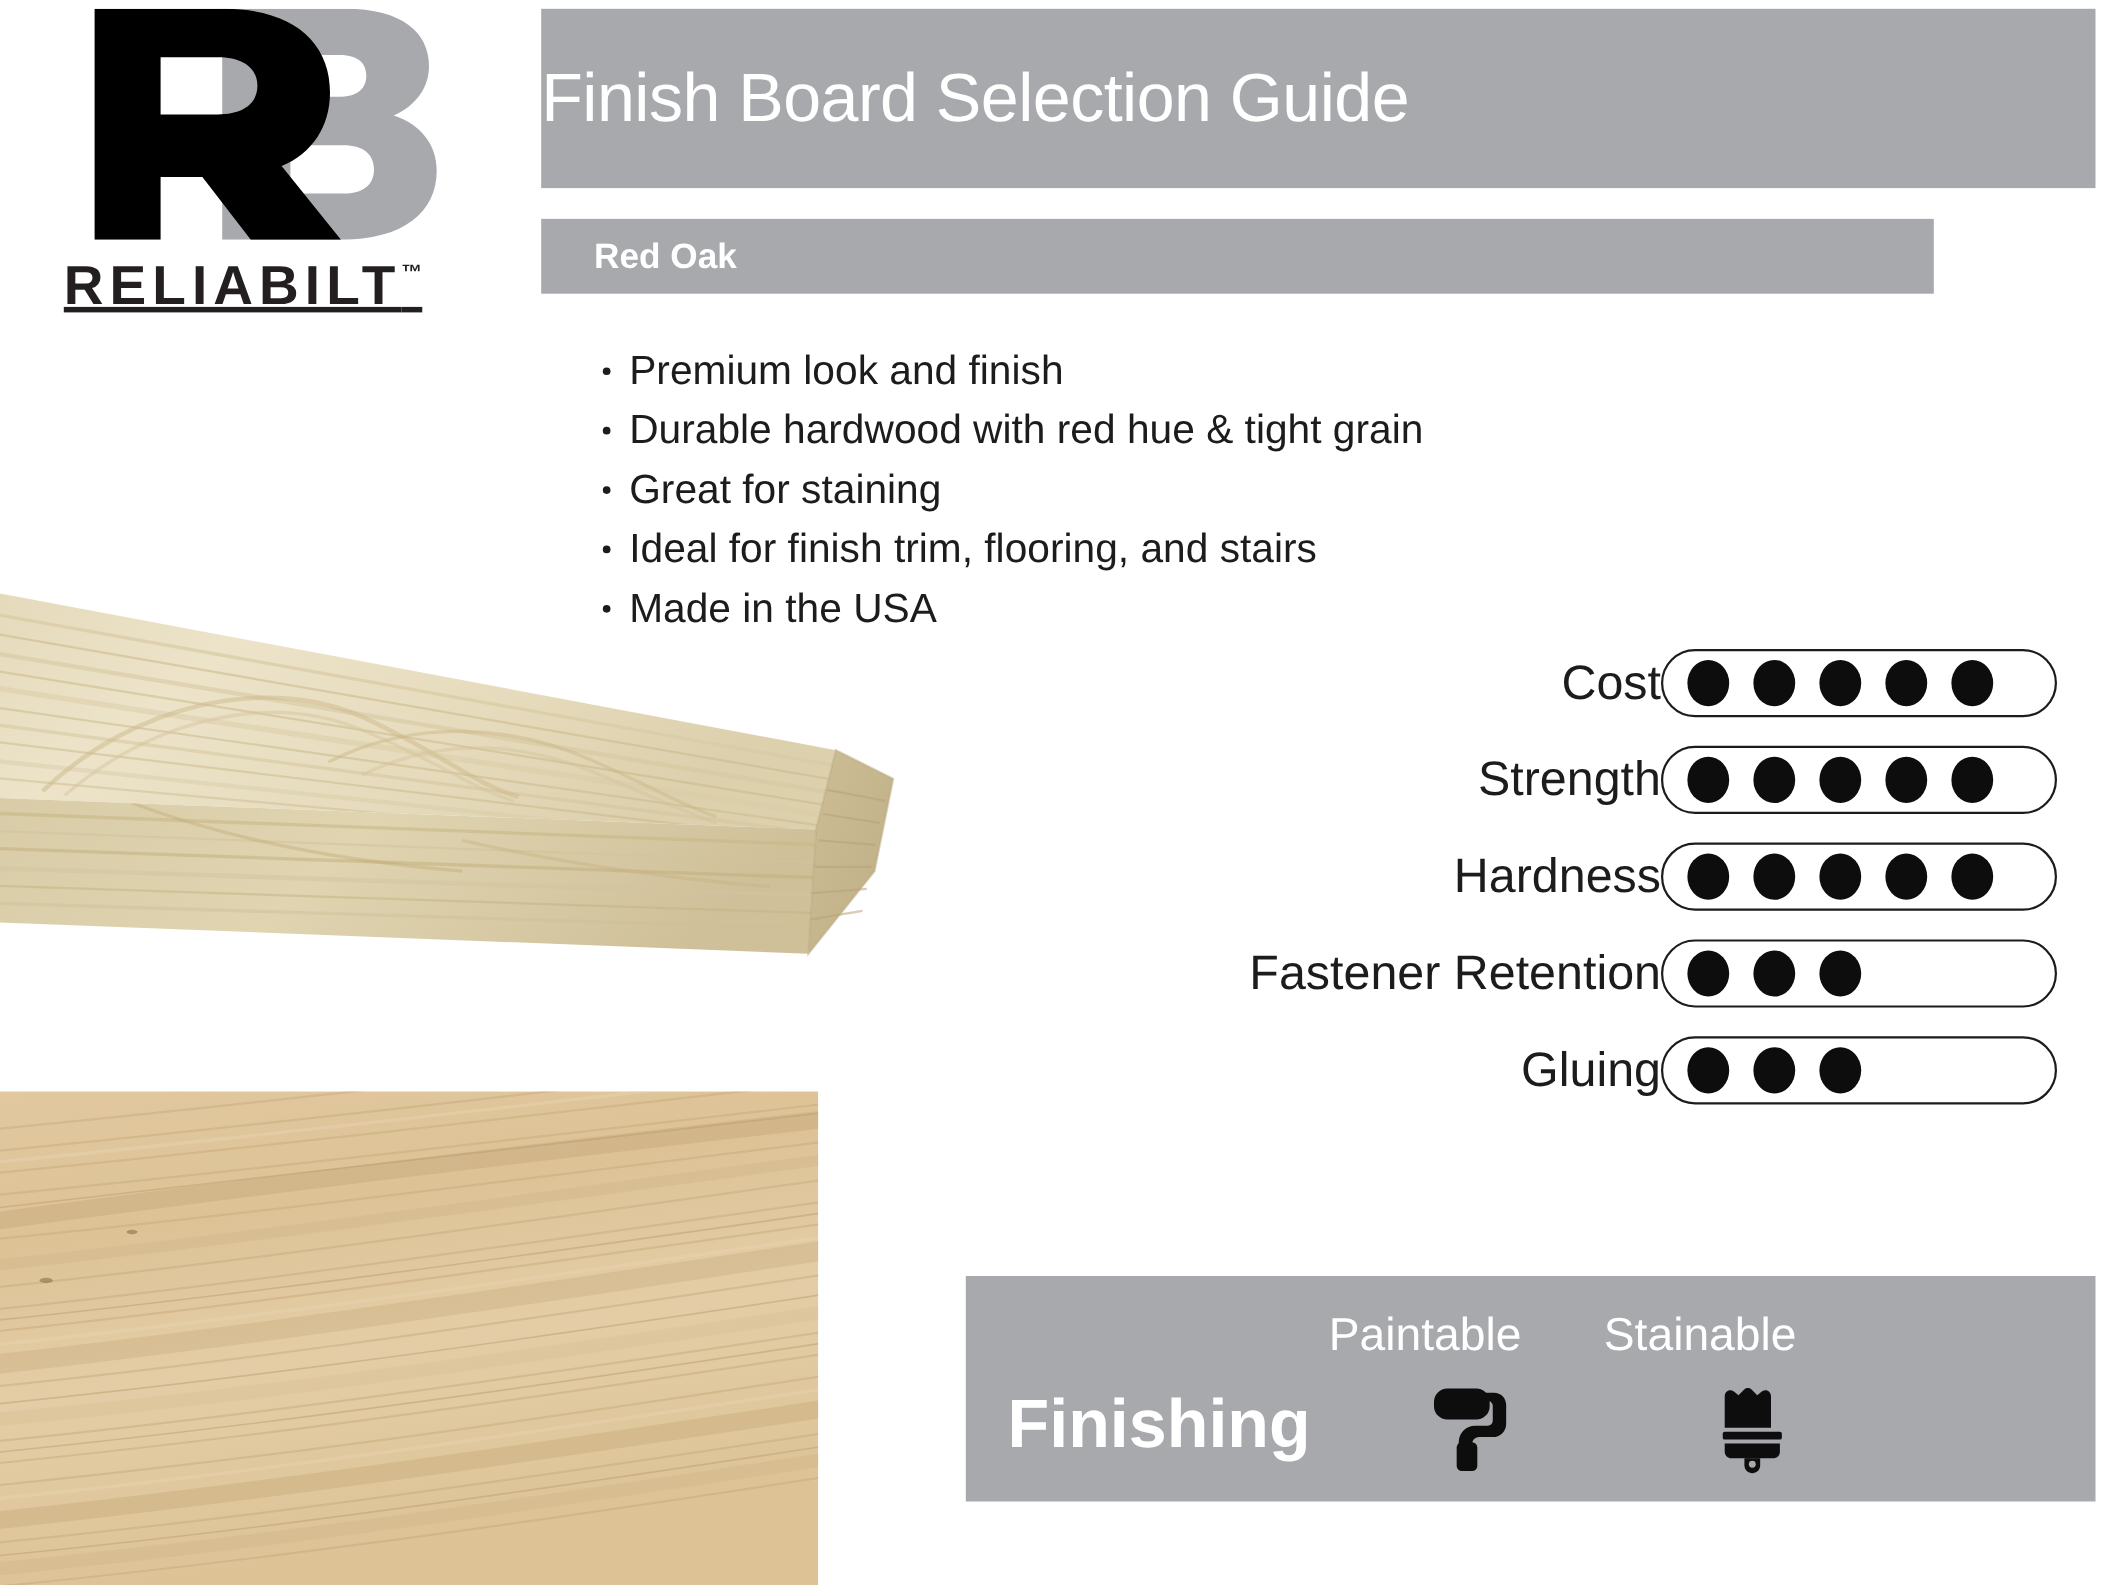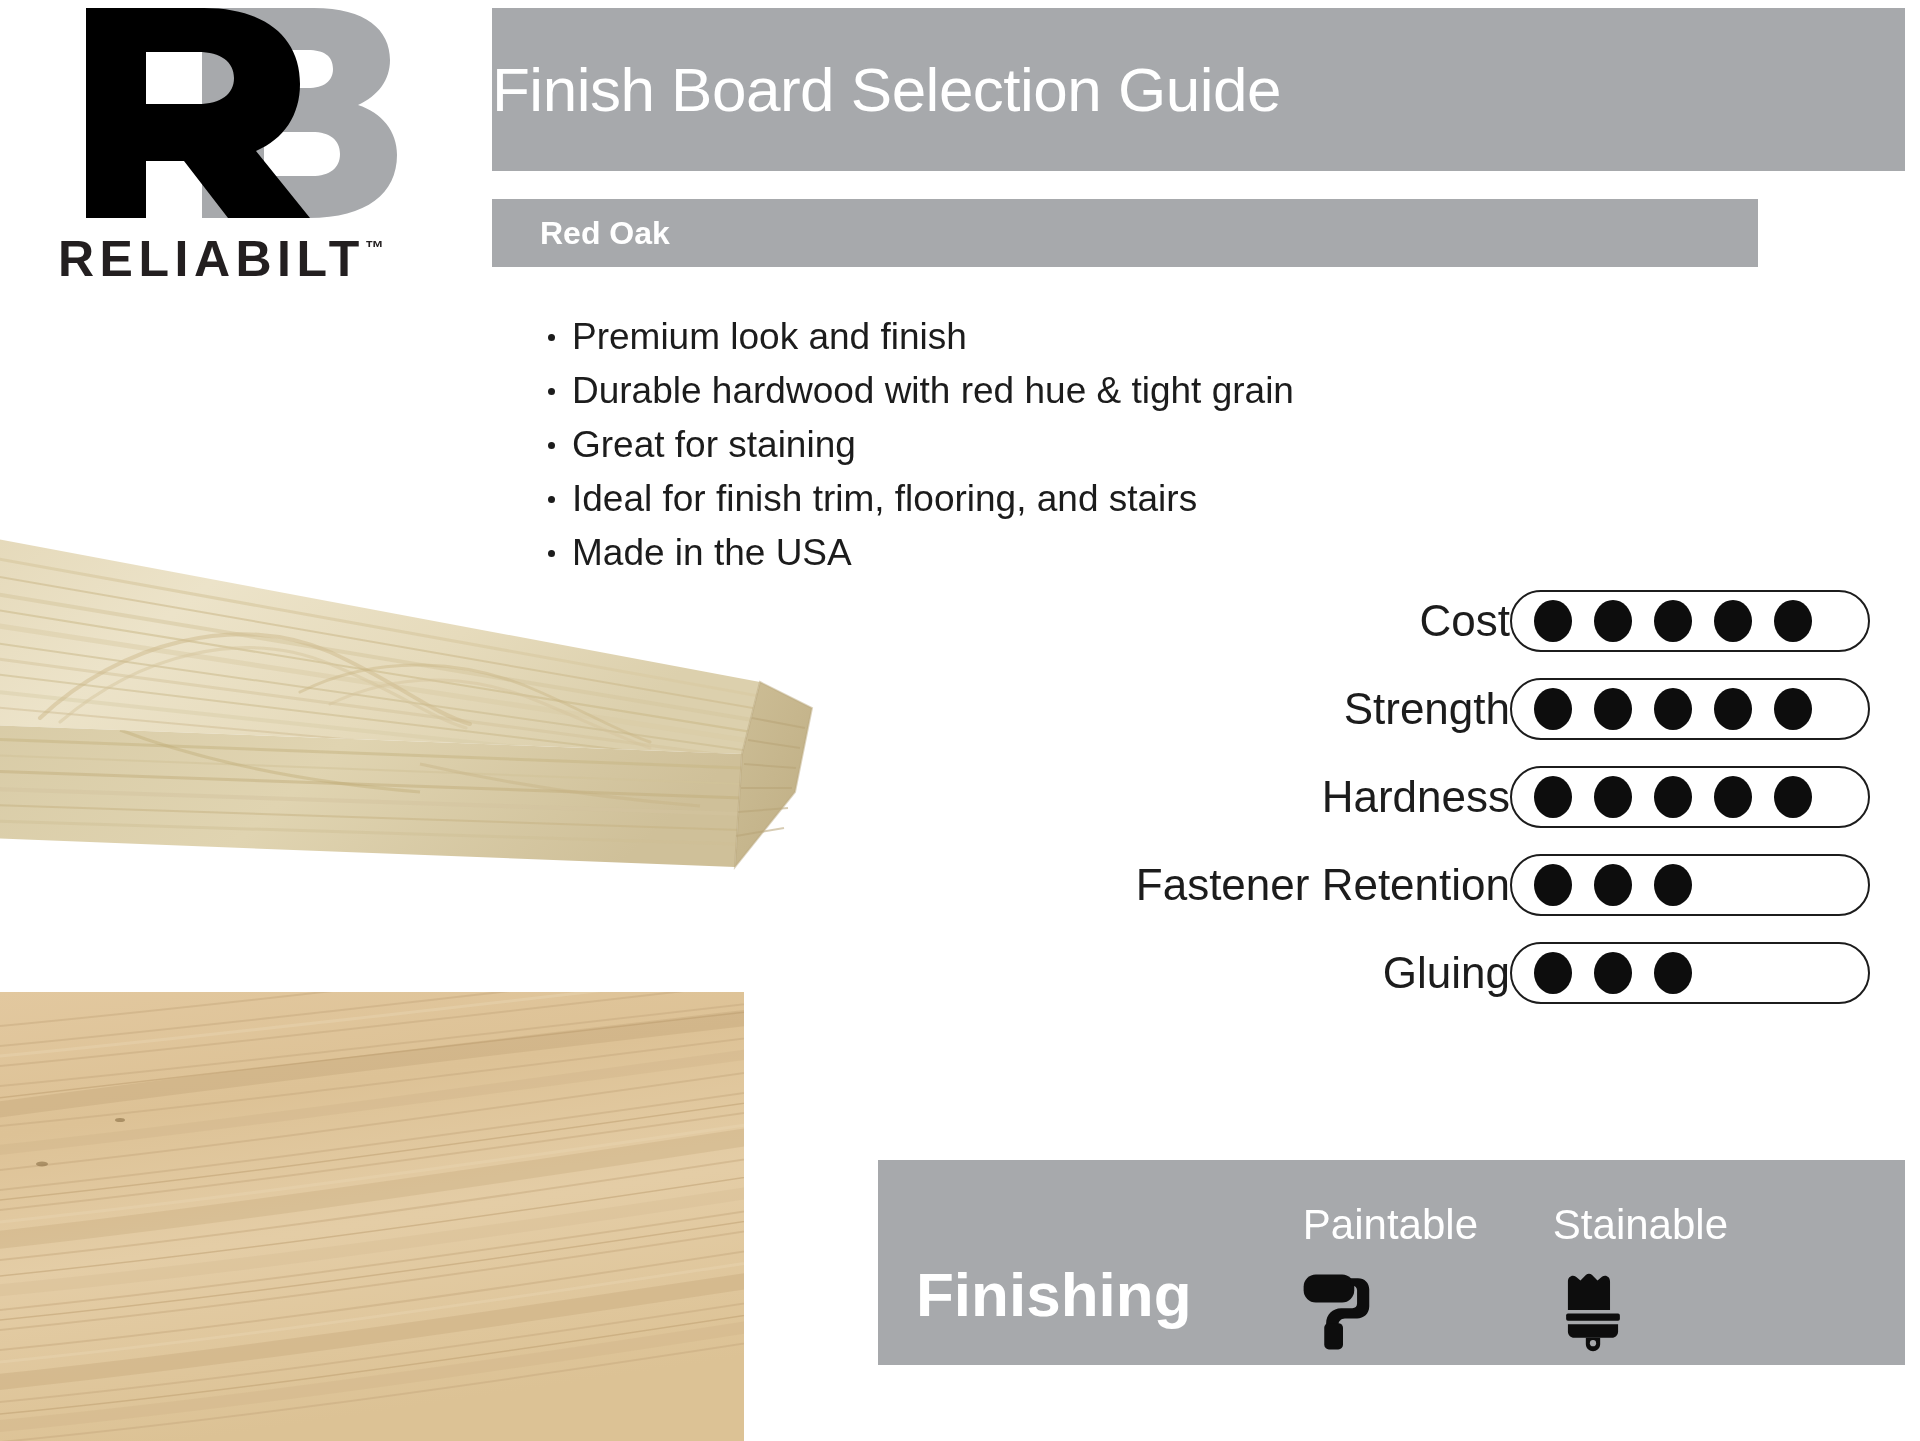--- a/index.html
+++ b/index.html
@@ -34,20 +34,21 @@
   }
   #logo-wordmark {
     position: absolute;
     left: 18px;
     top: 222px;
     font-size: 50px;
     font-weight: bold;
     letter-spacing: 5.5px;
     color: #231f20;
     white-space: nowrap;
+    text-decoration: underline;
   }
   #logo-tm {
     font-size: 19px;
     vertical-align: 22px;
     letter-spacing: 0px;
     font-weight: bold;
   }
 
   
   .banner {
@@ -193,23 +194,23 @@
     position: absolute;
     left: 38px;
     top: 104px;
     font-size: 62px;
     font-weight: bold;
     color: #ffffff;
     line-height: 1;
   }
   .finish-item {
     position: absolute;
-    top: 44px;
+    top: 32px;
     width: 270px;
-    text-align: right;
+    text-align: left;
   }
   #finish-item-paintable { left: 330px; }
   #finish-item-stainable { left: 580px; }
   .finish-caption {
     font-size: 42px;
     color: #ffffff;
     line-height: 1;
     white-space: nowrap;
   }
   .finish-icon {

